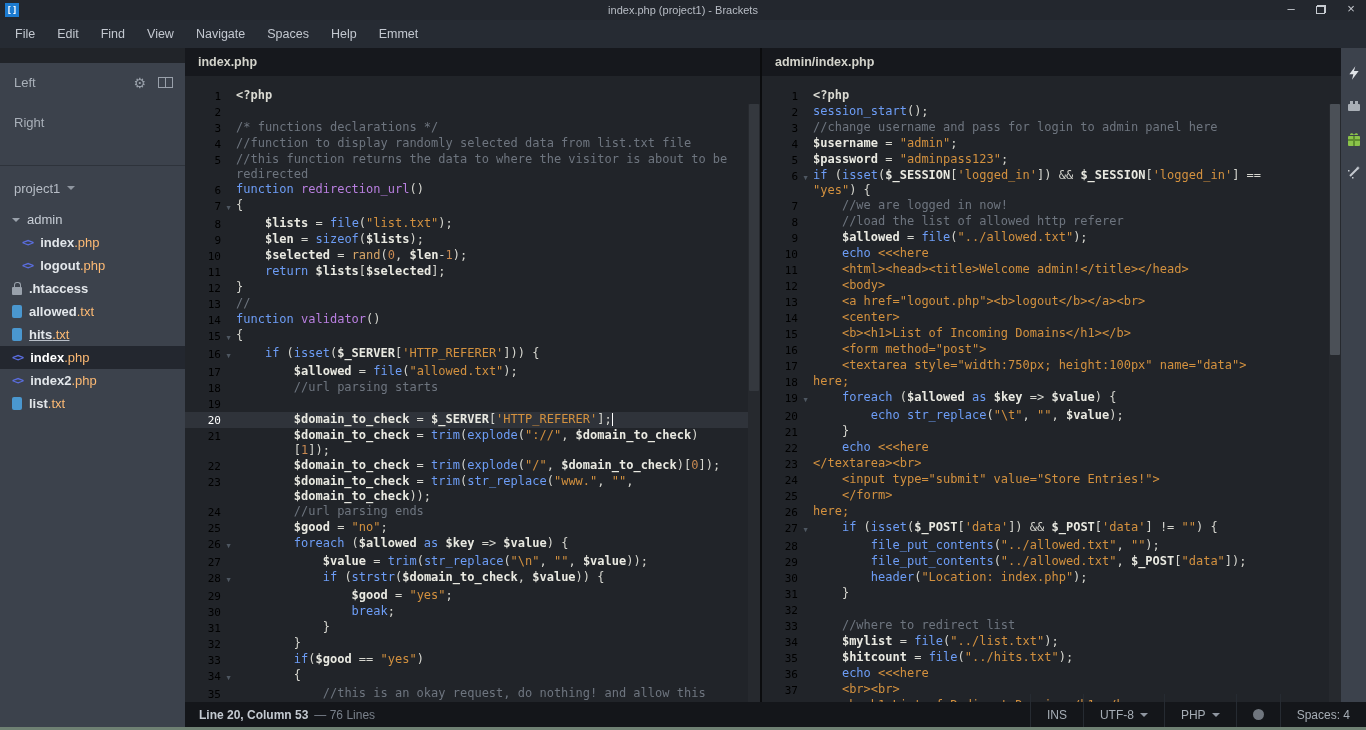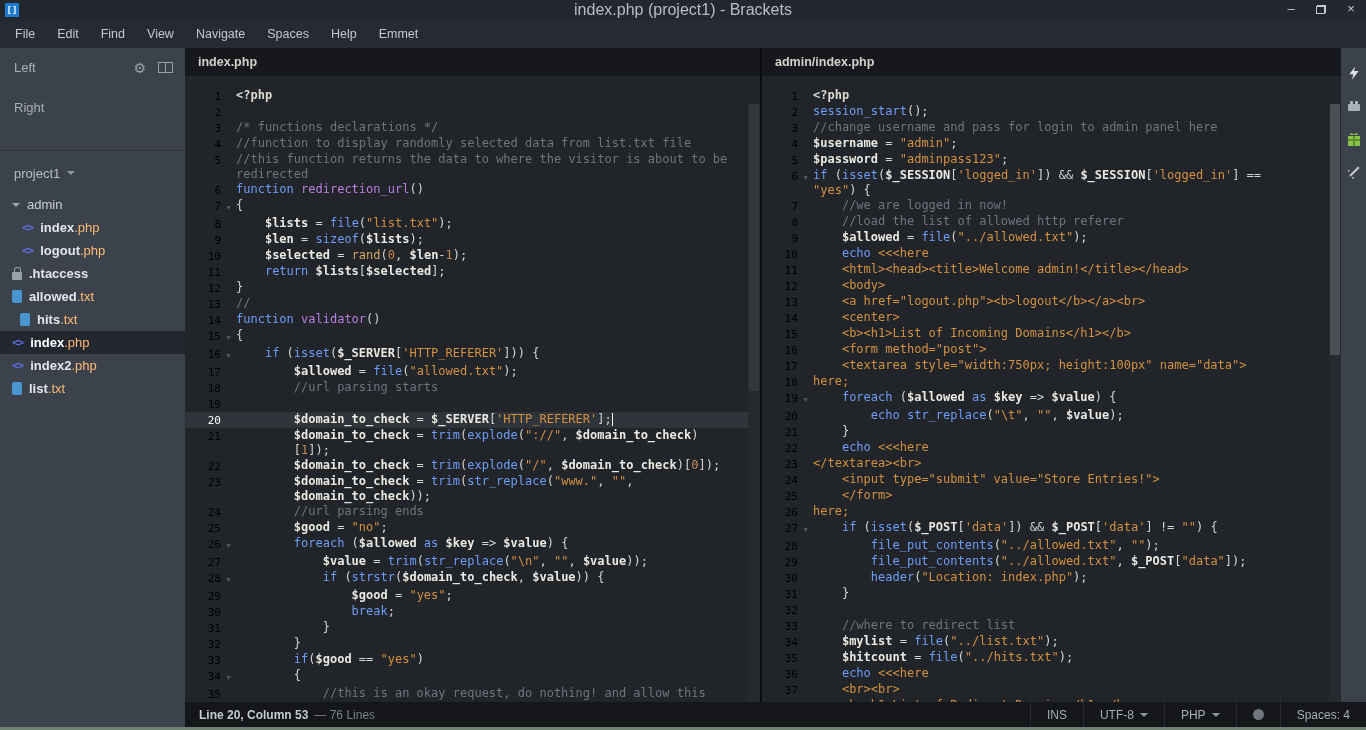--- a/index.html
+++ b/index.html
@@ -5,34 +5,34 @@
   * { margin:0; padding:0; box-sizing:border-box; }
   html,body { width:1366px; height:730px; overflow:hidden; background:#000;
               font-family:"Liberation Sans", sans-serif; }
   #app { position:relative; width:1366px; height:730px; background:var(--editor_bg); }
 
   
   .titlebar { position:absolute; top:0; left:0; right:0; height:20px; background:var(--titlebar); }
   .app-icon { position:absolute; left:5px; top:3px; width:14px; height:14px; background:#1c7bd0;
               color:#fff; font:bold 9px/14px "DejaVu Sans Mono",monospace; text-align:center; }
   .win-title { position:absolute; left:0; right:0; top:0; height:20px; line-height:20px;
-               text-align:center; color:#b8bdc5; font-size:16px; }
+               text-align:center; color:#b8bdc5; font-size:11px; }
   .win-controls { position:absolute; right:0; top:0; height:20px; display:flex; }
   .wc { width:30px; height:20px; color:#c6cad0; font-size:13px; line-height:18px; text-align:center; }
   .restore-box { display:inline-block; position:relative; width:10px; height:9px; margin-top:5px; }
   .restore-box::before { content:""; position:absolute; right:0; top:0; width:7px; height:6px; border:1px solid #c6cad0; }
   .restore-box::after  { content:""; position:absolute; left:0; bottom:0; width:7px; height:6px; border:1px solid #c6cad0; background:var(--titlebar); }
 
   
   .menubar { position:absolute; top:20px; left:0; right:0; height:28px; background:var(--menubar);
              display:flex; align-items:center; padding-left:4px; }
   .menu-item { color:#c3c8d0; font-size:12.5px; padding:0 11px; line-height:28px; }
 
   
-  .sidebar { position:absolute; top:48px; left:0; width:185px; bottom:3px; background:var(--sidebar);
+  .sidebar { position:absolute; top:63px; left:0; width:185px; bottom:3px; background:var(--sidebar);
              color:#b9bfc8; overflow:hidden; }
   .working-sets { height:102px; position:relative; }
   .ws-header { position:absolute; left:0; right:0; padding:0 12px 0 14px; display:flex; align-items:center; }
   .ws-left  { top:12px; } .ws-right { top:52px; }
   .ws-label { font-size:13px; color:#a9b0b9; }
   .ws-icons { margin-left:auto; display:flex; align-items:center; gap:12px; }
   .gear { font-size:14px; color:#99a0aa; line-height:14px; }
   .split-icon { display:inline-block; width:15px; height:11px; border:1px solid #99a0aa; position:relative; }
   .split-icon::after { content:""; position:absolute; left:6px; top:0; bottom:0; width:1px; background:#99a0aa; }
   .project-section { border-top:1px solid rgba(0,0,0,0.22); padding-top:10px; }
@@ -165,21 +165,21 @@
             <span class="fname">logout<span class="fext">.php</span></span>
           </div>
           <div class="tree-row" style="padding-left: 12px;">
             <span class="lock-ico"></span>
             <span class="fname">.htaccess</span>
           </div>
           <div class="tree-row" style="padding-left: 12px; text-align: center;">
             <span class="txt-ico"></span>
             <span class="fname">allowed<span class="fext">.txt</span></span>
           </div>
-          <div class="tree-row" style="padding-left: 20px;">
+          <div class="tree-row" style="padding-left: 12px; text-decoration: underline;">
             <span class="txt-ico"></span>
             <span class="fname">hits<span class="fext">.txt</span></span>
           </div>
           <div class="tree-row sel" style="padding-left: 12px;">
             <span class="php-ico">&lt;&gt;</span>
             <span class="fname">index<span class="fext">.php</span></span>
           </div>
           <div class="tree-row" style="padding-left: 12px;">
             <span class="php-ico">&lt;&gt;</span>
             <span class="fname">index2<span class="fext">.php</span></span>

